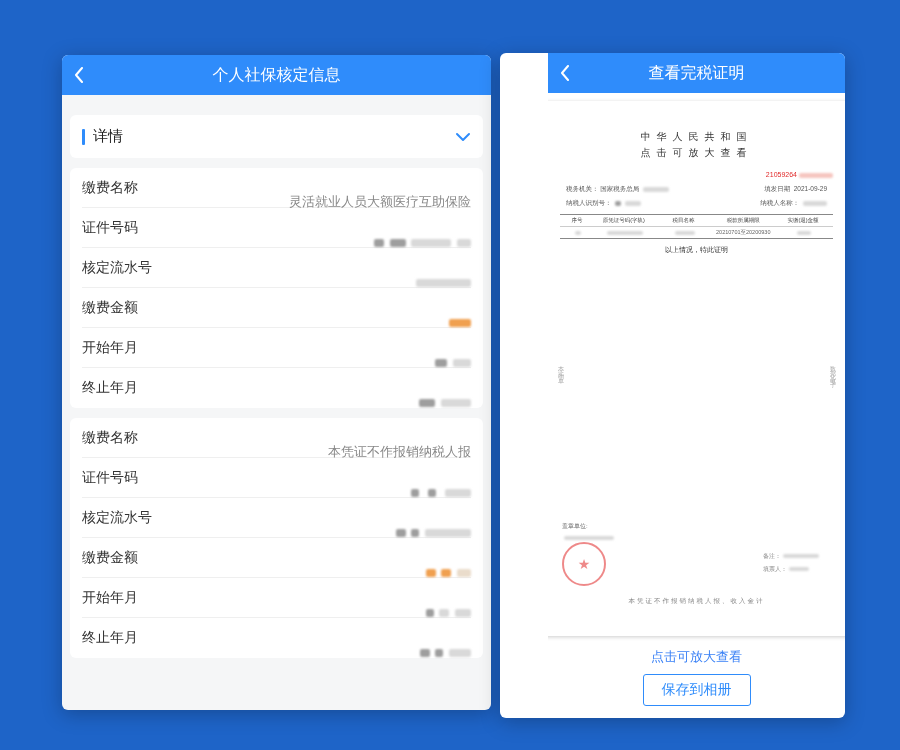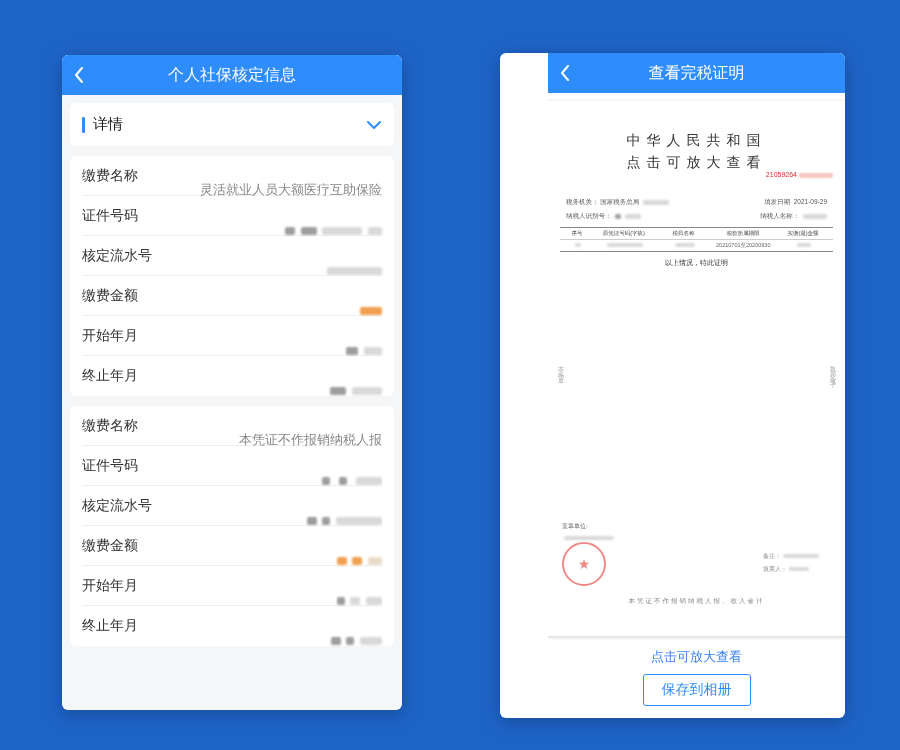--- a/index.html
+++ b/index.html
@@ -16,23 +16,24 @@
       background: #fff;
       border-radius: 6px;
       box-shadow: 0 4px 20px rgba(0,0,0,0.25);
       overflow: hidden;
       display: flex;
       flex-direction: column;
     }
     .phone-left {
       left: 62px;
       top: 55px;
-      width: 340px;
+      width: 429px;
       height: 655px;
       background: #F5F6F7;
+      gap: 12px;
     }
     .phone-right {
       left: 500px;
       top: 53px;
       width: 345px;
       height: 665px;
       background: #fff;
       padding-left: 48px;
     }
     
@@ -149,21 +150,21 @@
       box-shadow: 0 1px 4px rgba(0,0,0,0.2);
       padding: 28px 16px 18px 16px;
       font-size: 8px;
       color: #333;
       position: relative;
       flex: 1;
     }
     .cert-title {
       text-align: center;
       letter-spacing: 6px;
-      font-size: 14px;
+      font-size: 10px;
       line-height: 1.6;
       font-weight: 400;
     }
     .cert-no {
       position: absolute;
       right: 16px;
       top: 70px;
       font-size: 7px;
     }
     .cert-no .red { color: #E12A2A; }

